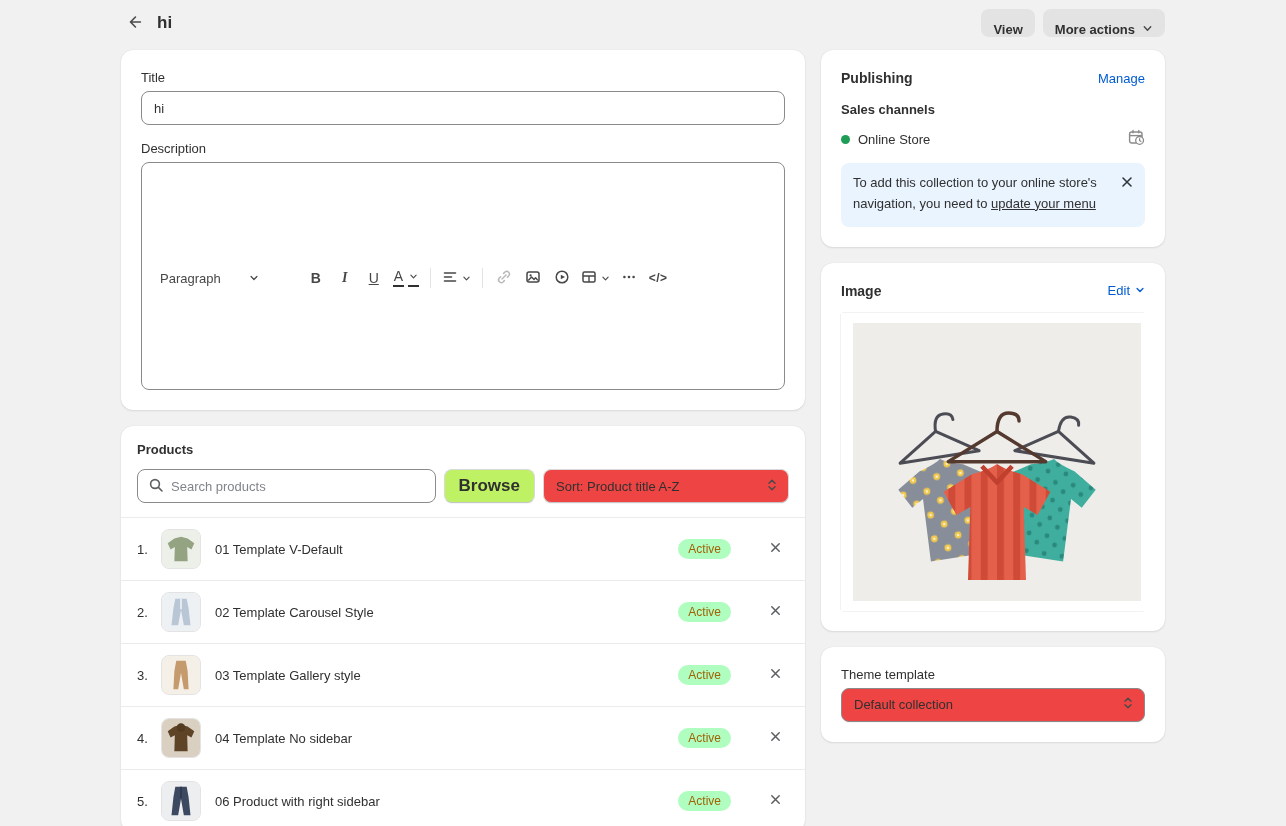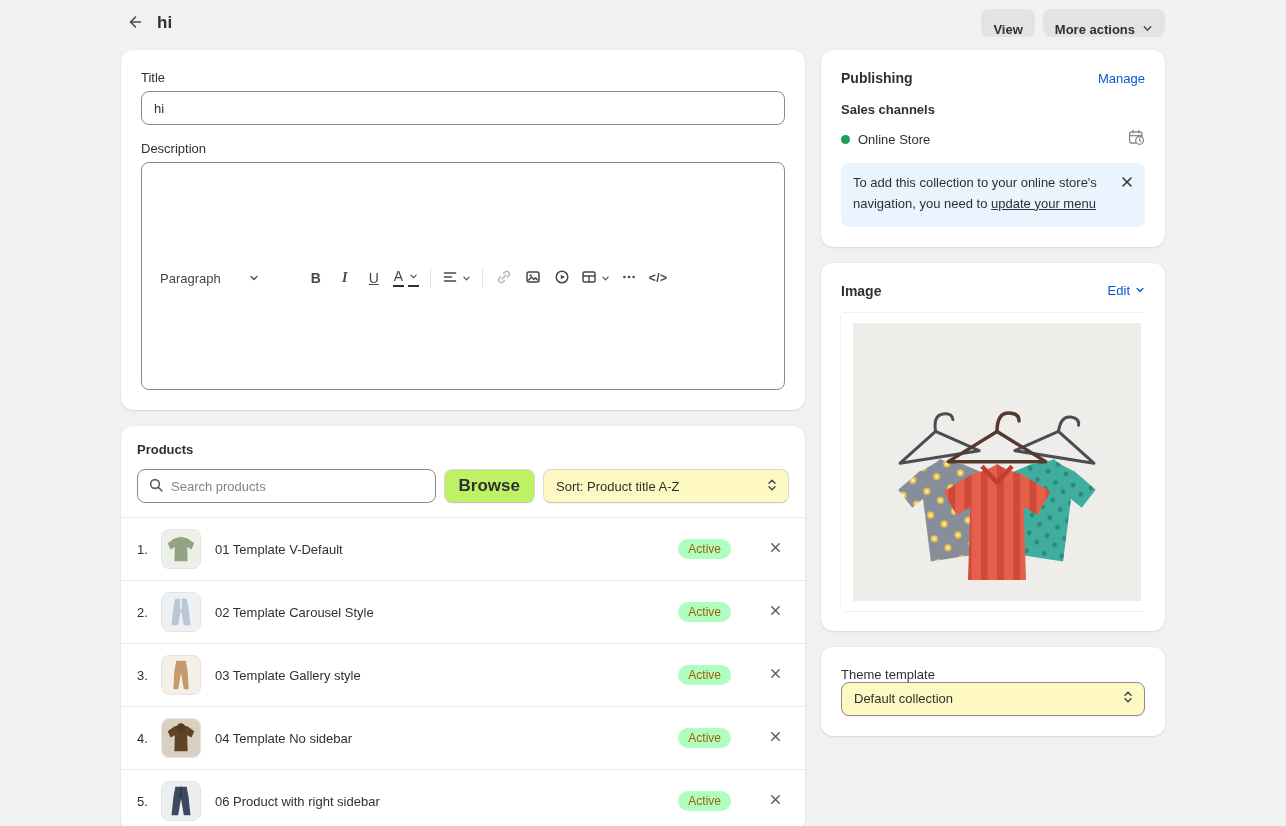--- a/index.html
+++ b/index.html
@@ -38,21 +38,21 @@
   .editor-body{flex:1;outline:none;padding:10px 12px}
   
   .card-products{padding:16px 0 0;overflow:hidden}
   .ppad{padding:0 16px}
   .section-title{font-weight:600;font-size:13px}
   .search-row{display:flex;gap:8px;margin-top:12px}
   .search-box{flex:1;display:flex;align-items:center;border:1px solid #8a8a8a;border-radius:8px;height:34px;padding:0 10px;gap:7px;background:#fff}
   .search-box input{border:none;outline:none;flex:1;font-size:13px;font-family:inherit;color:#303030;background:transparent}
   .search-box input::placeholder{color:#81848b}
   .btn-secondary{background:#bef264;border:1px solid #d9d9d9;border-bottom-color:#c6c6c6;border-radius:8px;height:34px;padding:0 14px;font-size:17px;font-weight:600;color:#303030;cursor:pointer;font-family:inherit;box-shadow:0 1px 0 rgba(0,0,0,.04)}
-  .select{display:flex;align-items:center;justify-content:space-between;border:1px solid #d9d9d9;border-bottom-color:#c6c6c6;border-radius:8px;height:34px;padding:0 10px 0 12px;background:#fef9c3;cursor:pointer;box-shadow:0 1px 0 rgba(0,0,0,.04)}
+  .select{display:flex;align-items:center;justify-content:space-between;border:1px solid #d9d9d9;border-bottom-color:#c6c6c6;border-radius:8px;height:34px;padding:0 10px 0 12px;background:#ef4444;cursor:pointer;box-shadow:0 1px 0 rgba(0,0,0,.04)}
   .sort-select{width:246px}
   .product-list{margin-top:14px}
   .product-row{display:flex;align-items:center;height:63px;padding:0 16px;border-top:1px solid #ebebeb}
   .row-index{width:22px}
   .thumb{width:40px;height:40px;border-radius:8px;border:1px solid #e3e3e3;margin:0 14px 0 2px;overflow:hidden;flex:none;background:#f6f6f6}
   .thumb svg{display:block}
   .badge{margin-left:auto;background:#affebf;color:#a16207;font-size:12px;line-height:1;padding:4px 10px;border-radius:10px}
   .row-close{margin-left:30px;background:none;border:none;cursor:pointer;width:28px;height:28px;border-radius:8px;display:inline-flex;align-items:center;justify-content:center}
   
   .card-head{display:flex;align-items:center;justify-content:space-between}
@@ -61,21 +61,21 @@
   .sub-heading{font-size:13px;font-weight:600;margin-top:16px}
   .channel-row{display:flex;align-items:center;margin-top:12px;gap:8px}
   .dot{width:9px;height:9px;border-radius:50%;background:#1f9d57;flex:none}
   .channel-row .spacer{flex:1}
   .banner{margin-top:14px;background:#eaf4ff;border-radius:8px;padding:10px 12px 12px;position:relative;line-height:1.6}
   .banner-text{padding-right:22px}
   .banner-link{color:#303030;text-decoration:underline;cursor:pointer}
   .banner-close{position:absolute;top:8px;right:6px;background:none;border:none;cursor:pointer;width:24px;height:24px;display:inline-flex;align-items:center;justify-content:center;border-radius:6px}
   .image-preview{margin-top:14px;border-radius:3px;box-shadow:0 0 0 1px rgba(0,0,0,.05);cursor:pointer}
   .image-preview svg{display:block}
-  .theme-label{display:block;}
+  .theme-label{display:block;margin-bottom:6px}
   .theme-select{width:100%;border-color:#8a8a8a}
 </style>
 </head>
 <body>
 
 <header class="header">
   <button class="icon-btn">
     <span>
       <svg width="18" height="18" viewBox="0 0 20 20">
           <path d="M10.5 4.5 L5 10 l5.5 5.5 M5.6 10 H16" stroke="#4a4a4a" stroke-width="1.8" fill="none" stroke-linecap="round" stroke-linejoin="round"></path>

